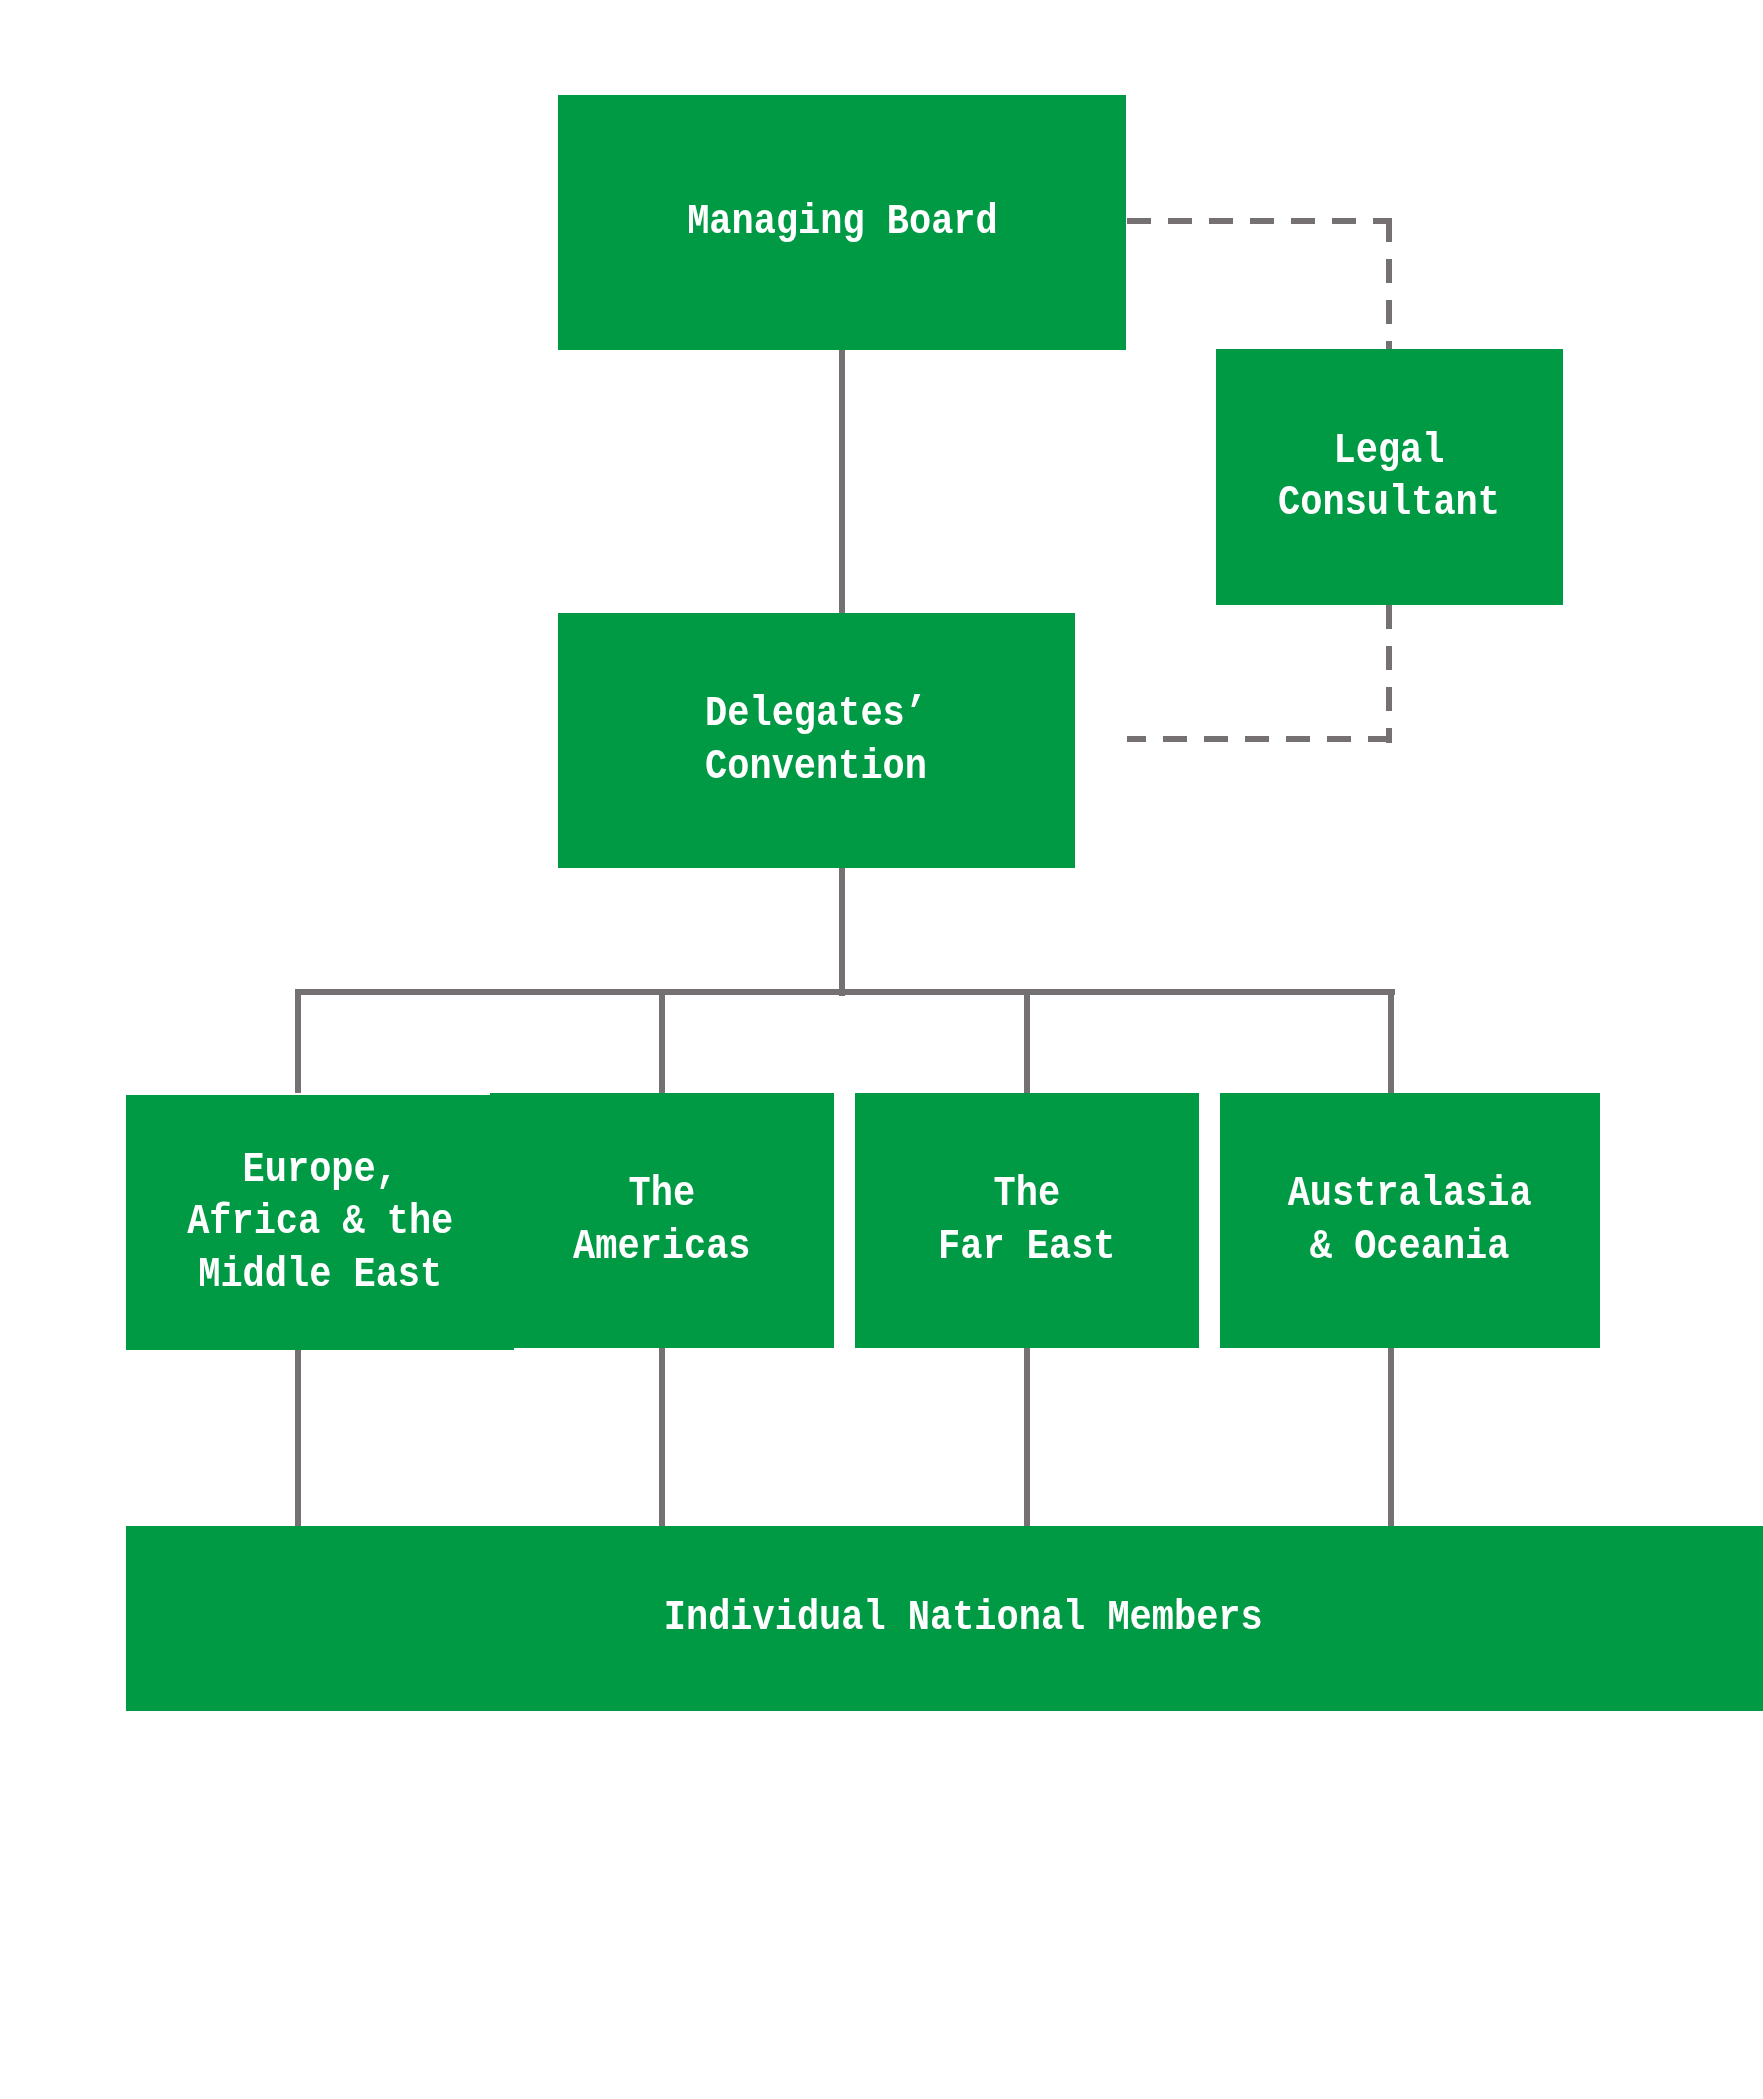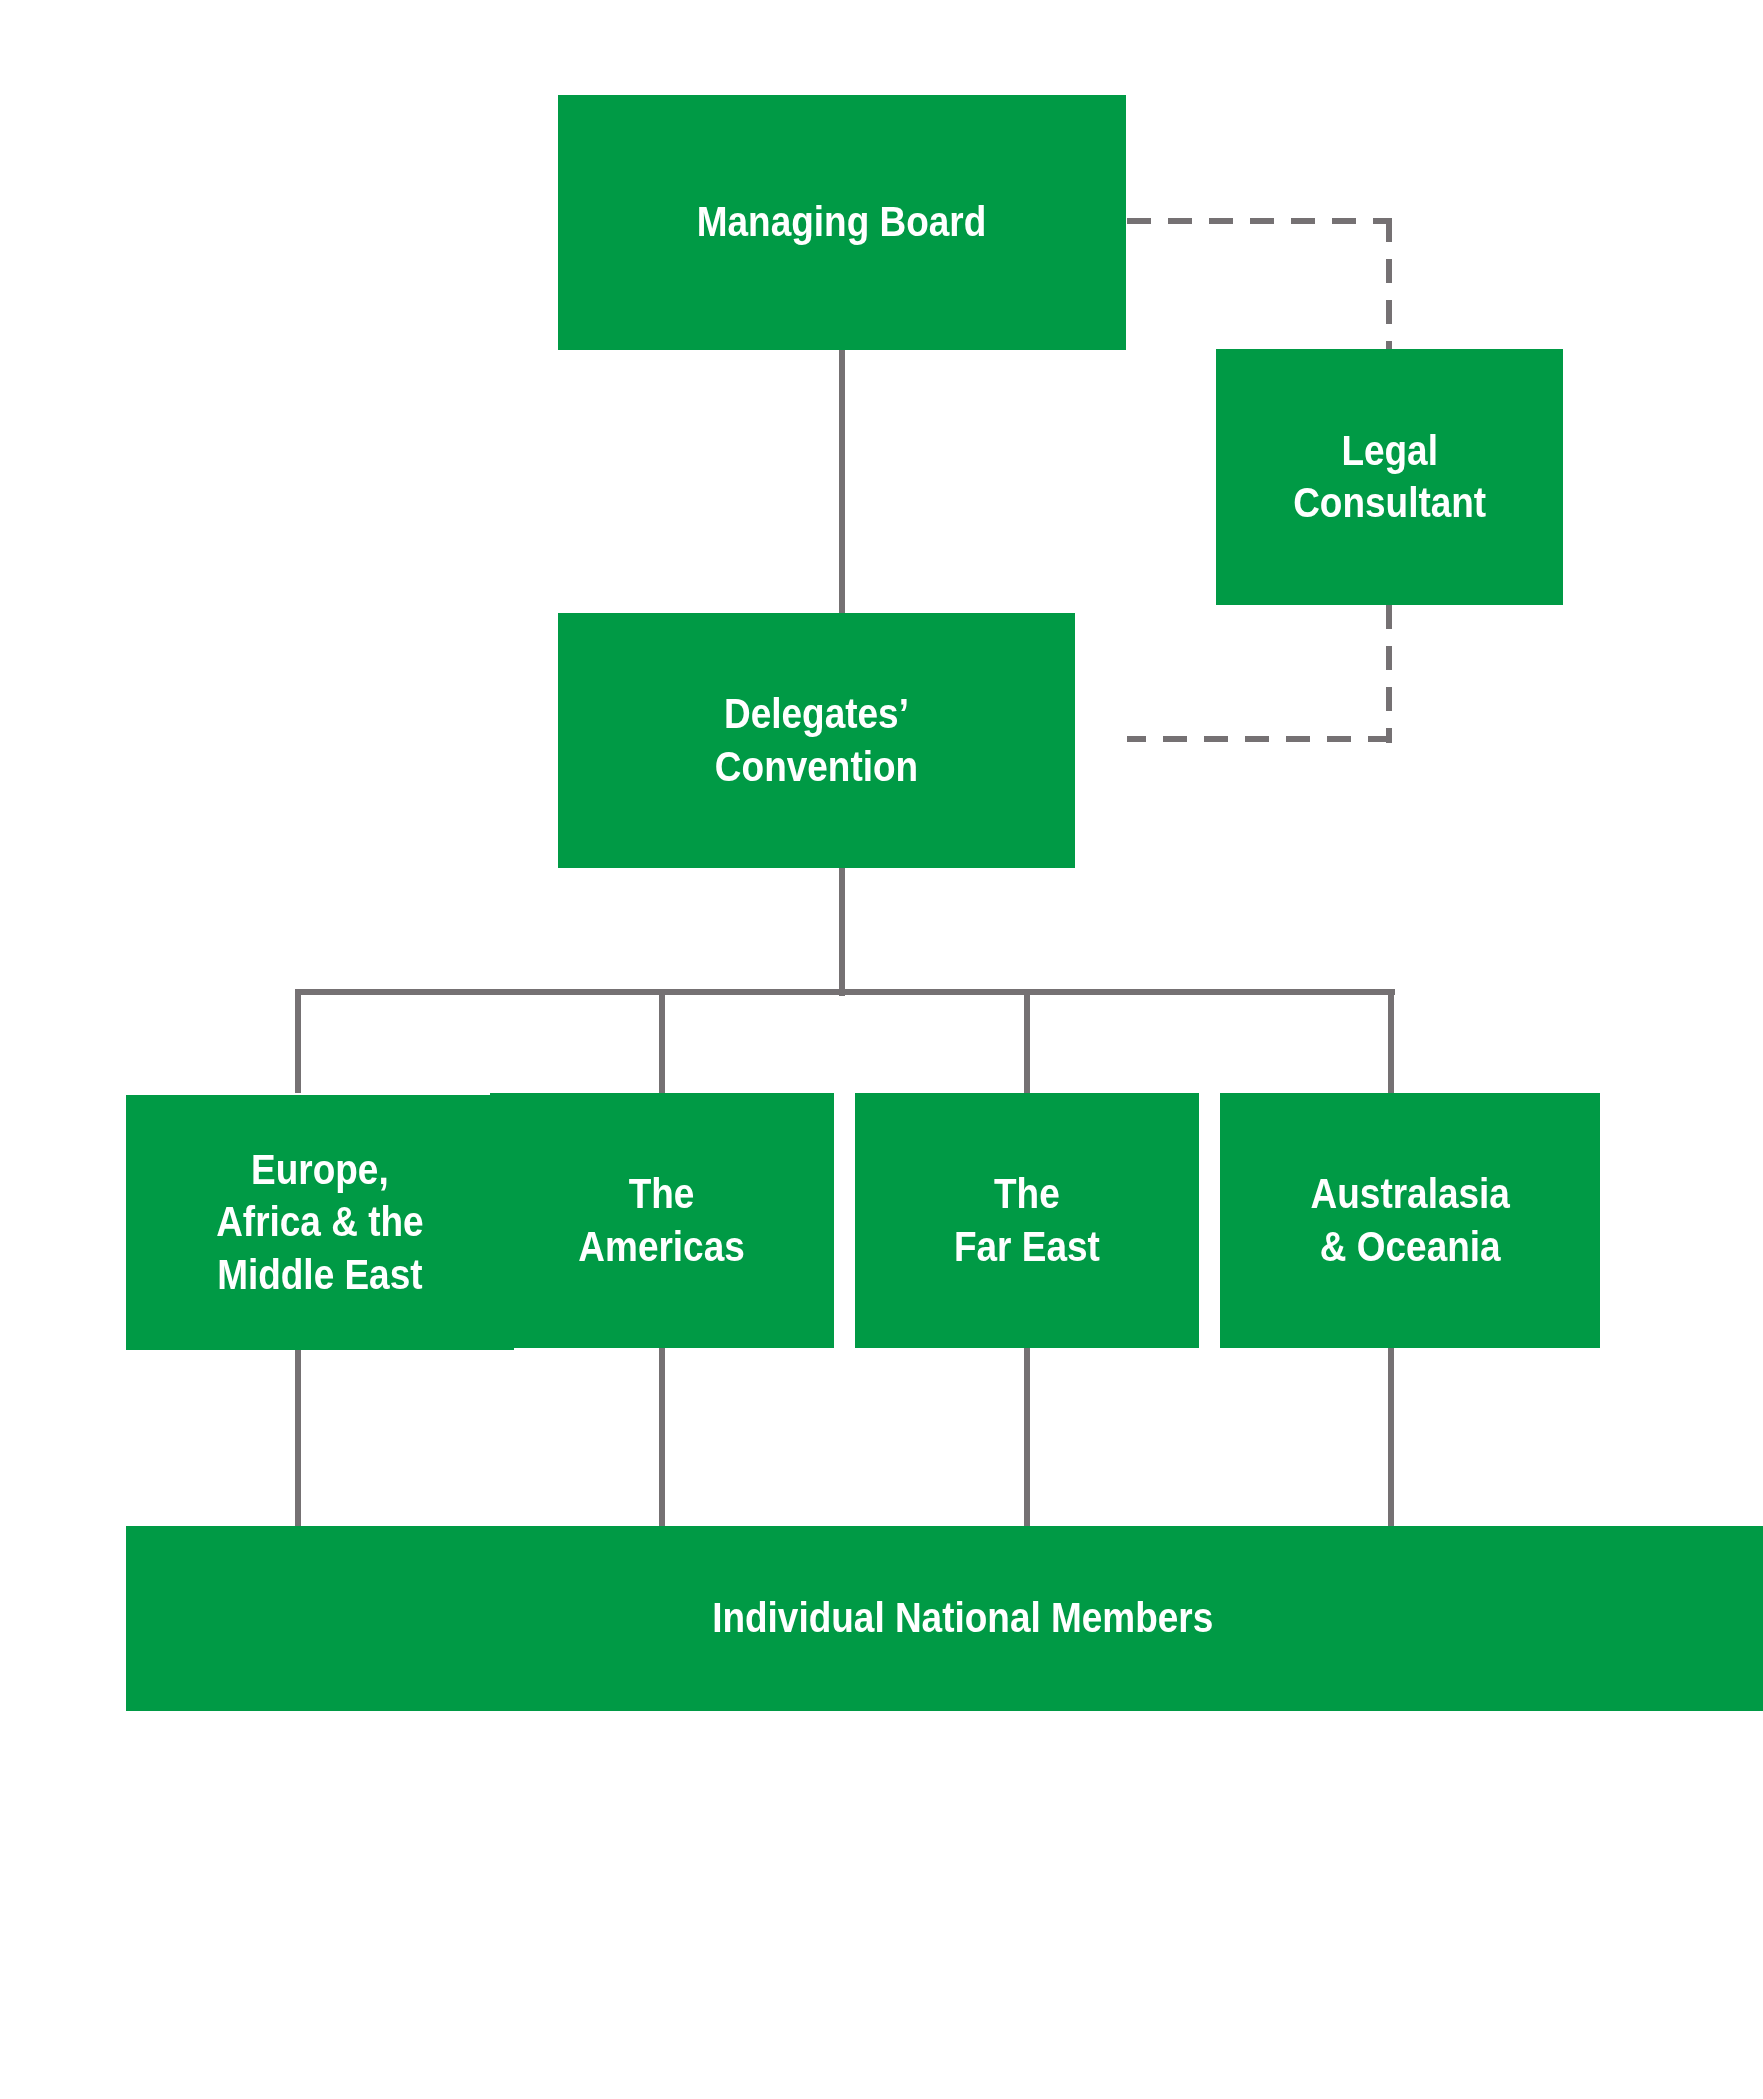--- a/index.html
+++ b/index.html
@@ -6,21 +6,21 @@
     margin: 0;
     padding: 0;
     background: #ffffff;
   }
   #canvas {
     position: relative;
     width: 1763px;
     height: 2099px;
     background: var(--bg, #ffffff);
     overflow: hidden;
-    font-family: Liberation Sans, sans-serif;
+    font-family: Liberation Mono, monospace;
   }
   .node {
     position: absolute;
     background: var(--green, #009A45);
     color: var(--text, #ffffff);
     display: flex;
     align-items: center;
     justify-content: center;
     text-align: center;
     font-weight: 700;

